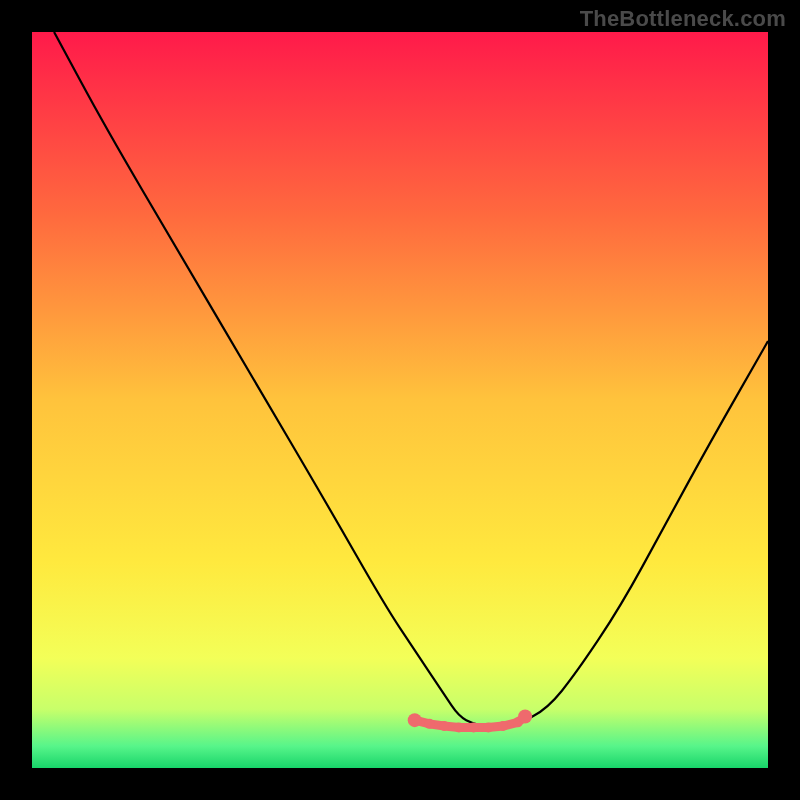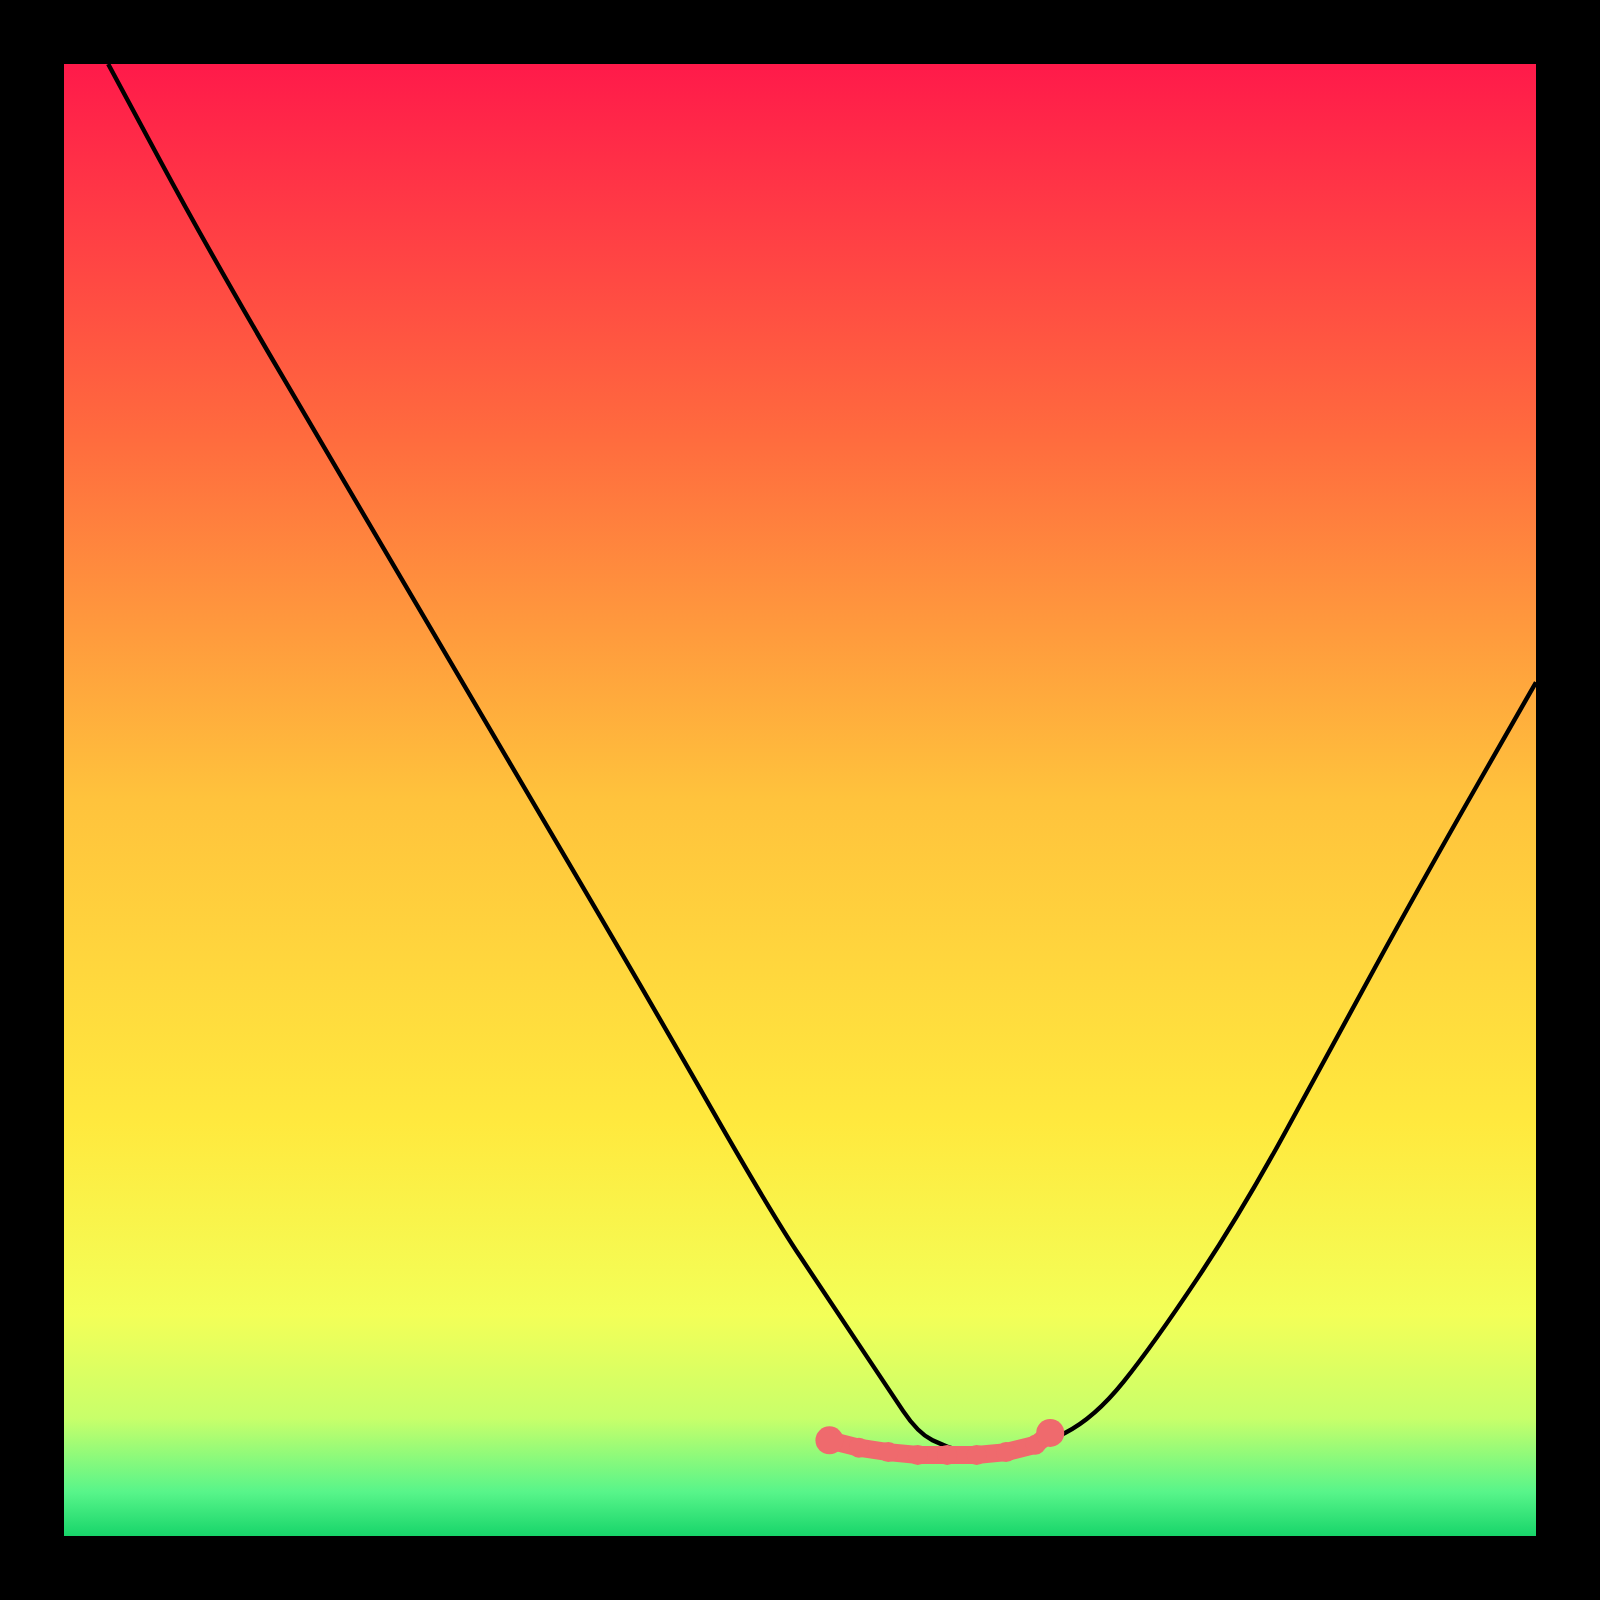--- a/index.html
+++ b/index.html
@@ -50,20 +50,21 @@
     fill: none;
     stroke: #ef6a6d;
     stroke-width: 9;
     stroke-linecap: round;
   }
 </style>
 </head>
 <body>
 
 <div class="frame">
+  <div class="watermark">TheBottleneck.com</div>
 
   <div class="plot">
     <svg viewBox="0 0 736 736" preserveAspectRatio="none">
       <defs>
         <linearGradient id="bg-grad" x1="0" y1="0" x2="0" y2="1">
         <stop offset="0%" stop-color="#ff1a4a"></stop>
             <stop offset="25%" stop-color="#ff6a3e"></stop>
             <stop offset="50%" stop-color="#ffc33c"></stop>
             <stop offset="72%" stop-color="#ffe93e"></stop>
             <stop offset="85%" stop-color="#f3ff58"></stop>

